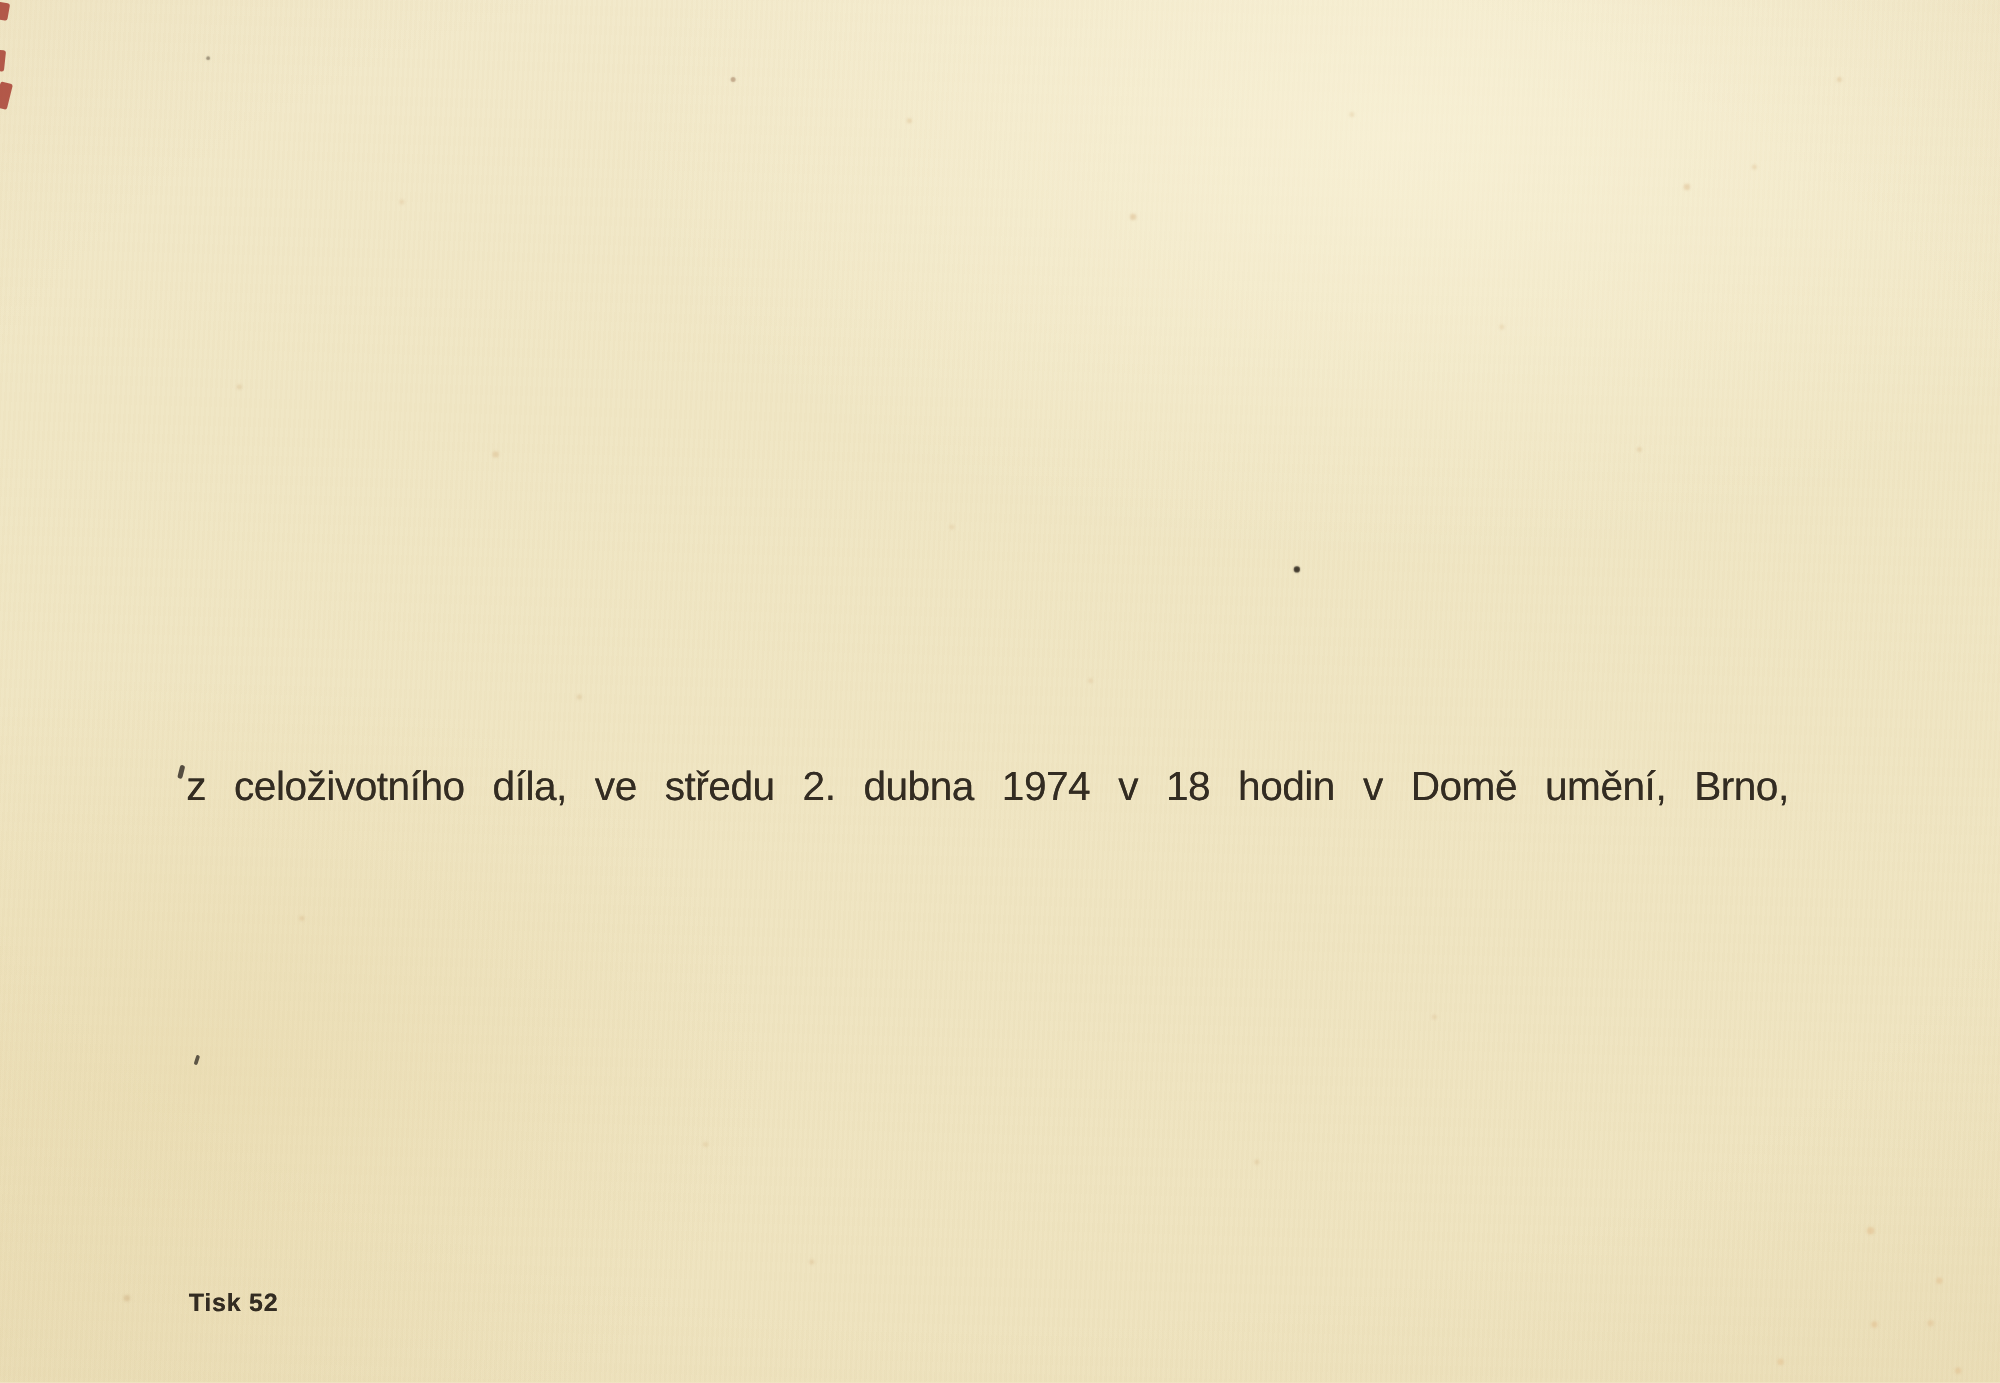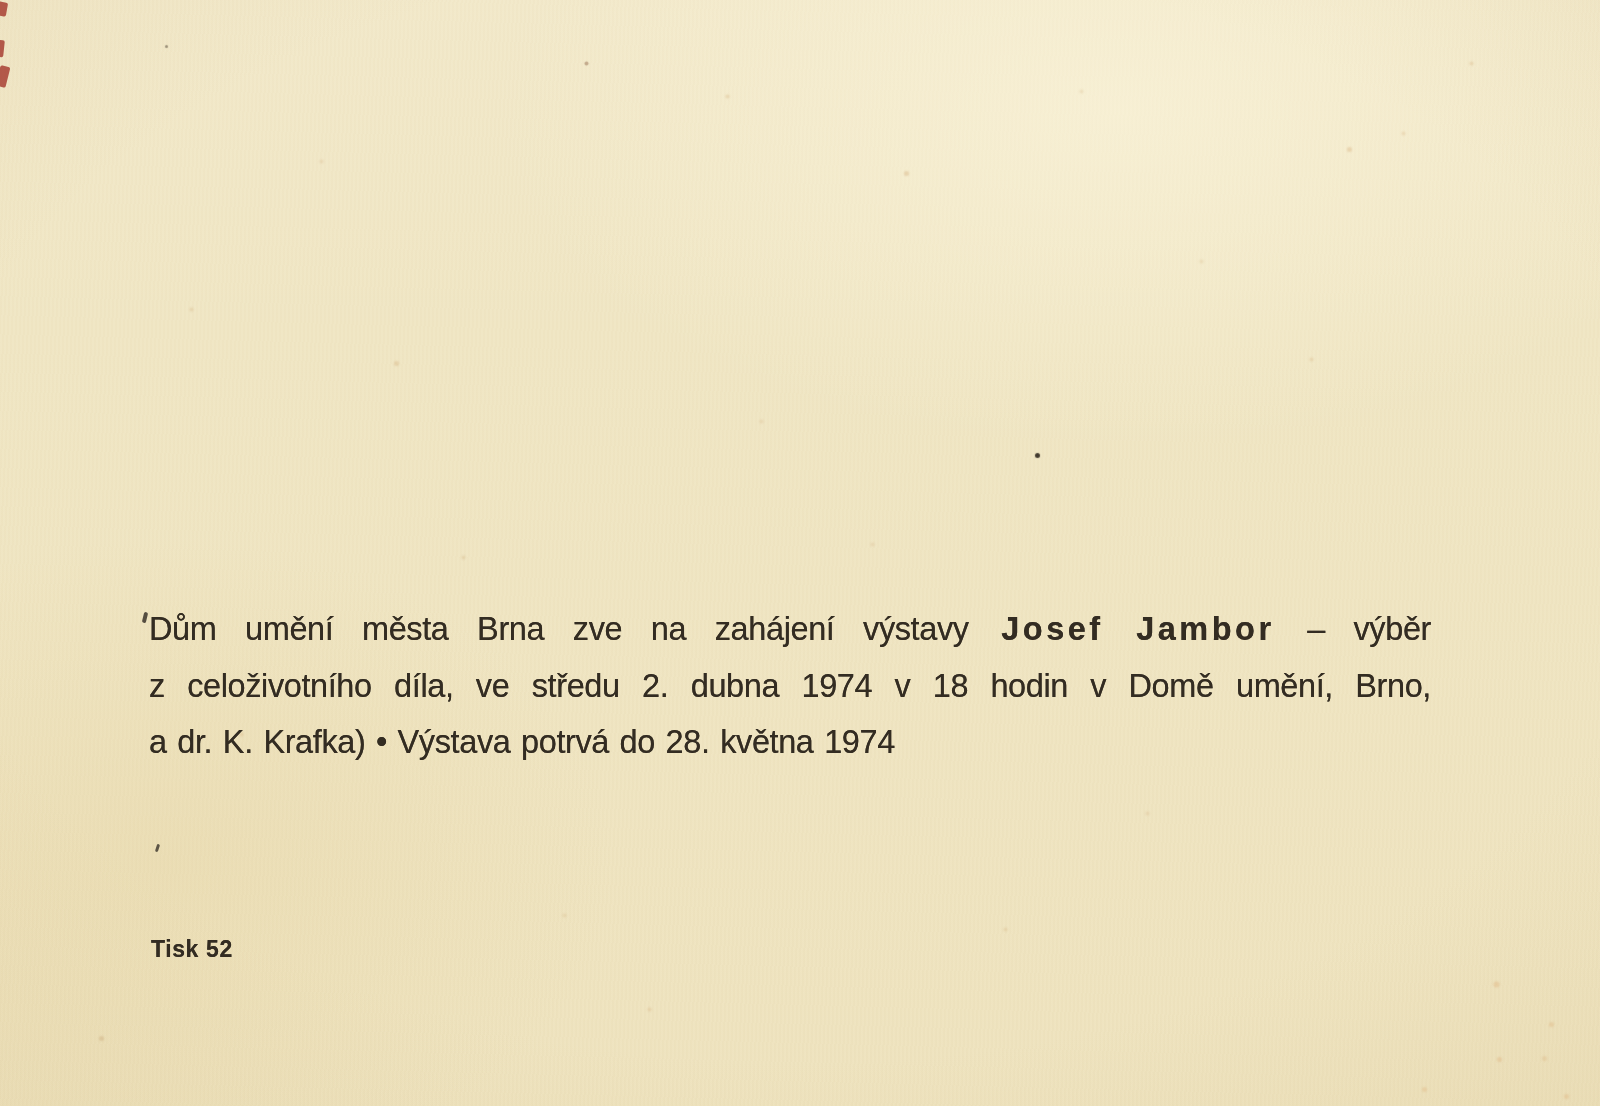--- a/index.html
+++ b/index.html
@@ -83,38 +83,36 @@
     text-shadow: 0 0 0.5px rgba(51,44,34,0.85);
     white-space: normal;
   }
   .justified { text-align: justify; text-align-last: justify; }
   .exhibitor {
     font-weight: 700;
     letter-spacing: 3.5px;
     padding: 0 4px;
   }
   .print-number {
-    position: absolute; left: 151px; top: 936px;
-    font-size: 23px; font-weight: 700; letter-spacing: 0.6px;
+    position: absolute; left: 151px; top: 1032px;
+    font-size: 20px; font-weight: 700; letter-spacing: 0.6px;
     color: var(--ink, #332c22);
     text-shadow: 0 0 0.5px rgba(51,44,34,0.85);
   }
 </style>
 </head>
 <body>
 
 <div class="paper">
   <div class="texture"></div>
   <div class="specks"></div>
   <div class="red-mark mark1"></div>
   <div class="red-mark mark2"></div>
   <div class="red-mark mark3"></div>
   <div class="ink-tick tick-top"></div>
   <div class="ink-tick tick-a"></div>
 
   <main class="invitation">
-    <p class="line justified"><span>Dům umění města Brna zve na zahájení výstavy </span><span class="exhibitor">Josef Jambor</span><span> – výběr</span></p>
     <p class="line justified">z celoživotního díla, ve středu 2. dubna 1974 v 18 hodin v Domě umění, Brno,</p>
-    <p class="line">a dr. K. Krafka) • Výstava potrvá do 28. května 1974</p>
   </main>
 
   <div class="print-number">Tisk 52</div>
 </div>
 
 </body></html>

